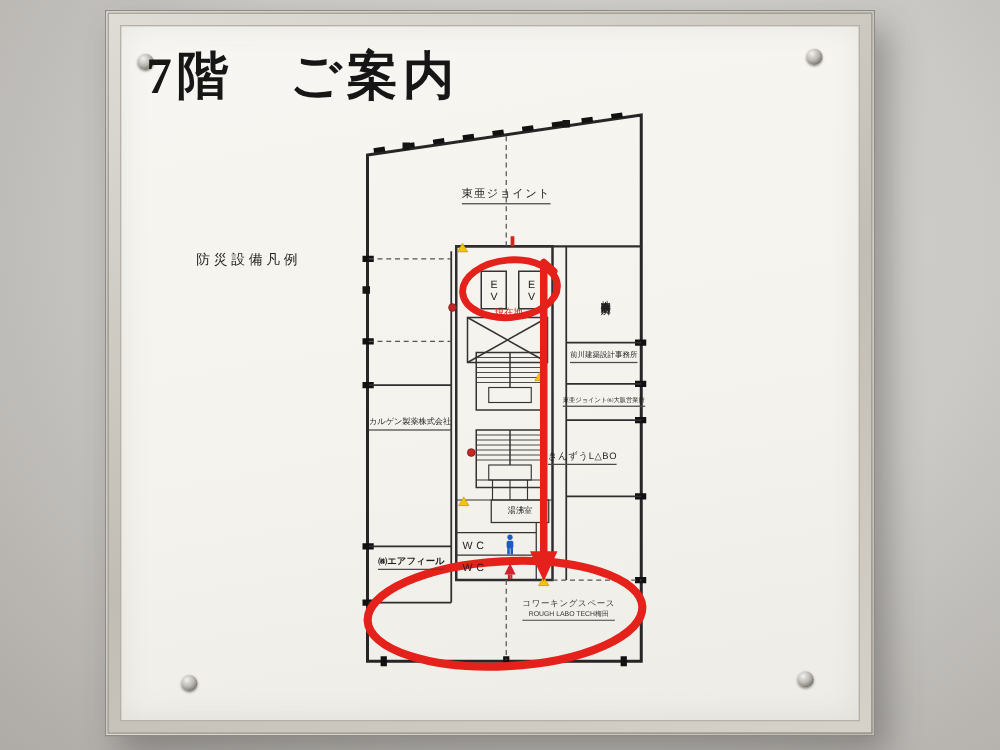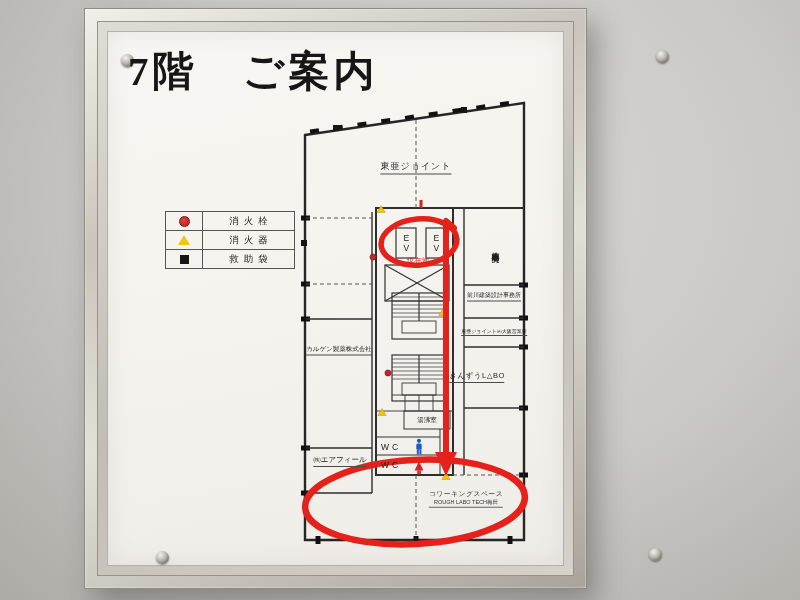--- a/index.html
+++ b/index.html
@@ -7,22 +7,22 @@
     width:800px;height:600px;overflow:hidden;
     font-family:"Liberation Sans",sans-serif;
     background:#b9b6b2;
   }
   .photo{
     position:relative;width:800px;height:600px;
     background:radial-gradient(ellipse at 58% 32%, #d8d6d2 0%, #cbc9c5 50%, #aeaba7 100%);
   }
   
   .frame{
-    position:absolute;left:84px;top:8px;width:503px;height:581px;
-    box-sizing:border-box;padding:12px;
+    position:absolute;left:84px;top:8px;width:616px;height:581px;
+    box-sizing:border-box;padding:1px;
     background:linear-gradient(155deg,#f1efe9 0%,#c9c5bd 30%,#e3e0d9 55%,#a8a49c 100%);
     border:1px solid #8f8b83;
     box-shadow:10px 14px 26px rgba(55,53,49,.38), inset 0 0 2px rgba(255,255,255,.85);
   }
   .frame-mid{
     width:100%;height:100%;box-sizing:border-box;padding:9px;
     background:linear-gradient(155deg,#dfdcd5 0%,#c1bdb5 55%,#d6d2ca 100%);
     border:1px solid #97938b;
   }
   .sign{
@@ -63,21 +63,21 @@
   .lbl-shimizu{left:128px;top:72px;font-size:9px;letter-spacing:1px;}
   .lbl-genzaichi{left:130px;top:119px;font-size:7.5px;color:#cc2118;margin-top:47px;}
   .ev{position:absolute;width:20px;height:30px;display:flex;align-items:center;justify-content:center;
     writing-mode:vertical-rl;text-orientation:upright;font-size:8.5px;color:#222;line-height:1;}
   .ev1{left:108px;top:133px;} .ev2{left:138px;top:133px;}
   .lbl-jinji{left:206px;top:152px;font-size:8px;letter-spacing:.5px;}
   .lbl-maekawa{left:206px;top:201px;font-size:6px;}
   .lbl-toa{left:206px;top:237px;font-size:5px;}
   .lbl-kinzu{left:189px;top:282px;font-size:7.5px;letter-spacing:.5px;}
   .lbl-karugen{left:51px;top:255px;font-size:6.5px;}
-  .lbl-airfeel{left:52px;top:366px;font-size:7.5px;}
+  .lbl-airfeel{left:52px;top:366px;font-size:7.5px;font-weight:bold;}
   .lbl-yuwakashi{left:139px;top:325px;font-size:6.5px;}
   .wc{position:absolute;font-size:8.5px;letter-spacing:3px;color:#222;transform:none;}
   .wc1{left:93px;top:347px;} .wc2{left:93px;top:365px;}
   .cowork{position:absolute;left:178px;top:403px;transform:translate(-50%,-50%);text-align:center;color:#333;}
   .cowork-1{font-size:6.8px;letter-spacing:.5px;}
   .cowork-2{font-size:5.5px;border-bottom:.8px solid #666;padding-bottom:.5px;}
 </style>
 </head>
 <body>
 
@@ -87,40 +87,21 @@
       <div class="sign">
 
         <div class="screw" style="left:13px;top:22px"></div>
         <div class="screw" style="left:548px;top:18px"></div>
         <div class="screw" style="left:48px;top:519px"></div>
         <div class="screw" style="left:541px;top:516px"></div>
 
         <h1 class="title">7階　ご案内</h1>
 
         <div class="legend">
-          <div class="legend-table">
-            <div class="legend-row">
-              <div class="legend-sym">
-                  <span class="sym-dot"></span>
-                </div>
-              <div class="legend-label">消火栓</div>
-            </div>
-            <div class="legend-row">
-              <div class="legend-sym">
-                  <span class="sym-tri"></span>
-                </div>
-              <div class="legend-label">消火器</div>
-            </div>
-            <div class="legend-row">
-              <div class="legend-sym">
-                  <span class="sym-sq"></span>
-                </div>
-              <div class="legend-label">救助袋</div>
-            </div>
-          </div>
+          <div class="legend-heading">防災設備凡例</div>
         </div>
 
         <div class="plan">
           <svg width="256" height="460" viewBox="0 0 256 460">
 
             <polygon points="17,40 236,8 236,445 17,445" fill="none" stroke="#262626" stroke-width="2.4"></polygon>
             <line x1="22" y1="36.5" x2="231" y2="6.5" stroke="#111" stroke-width="4" stroke-dasharray="9 15"></line>
 
             <g stroke="#111" stroke-width="5">
               <line x1="13" y1="123" x2="22" y2="123"></line>

